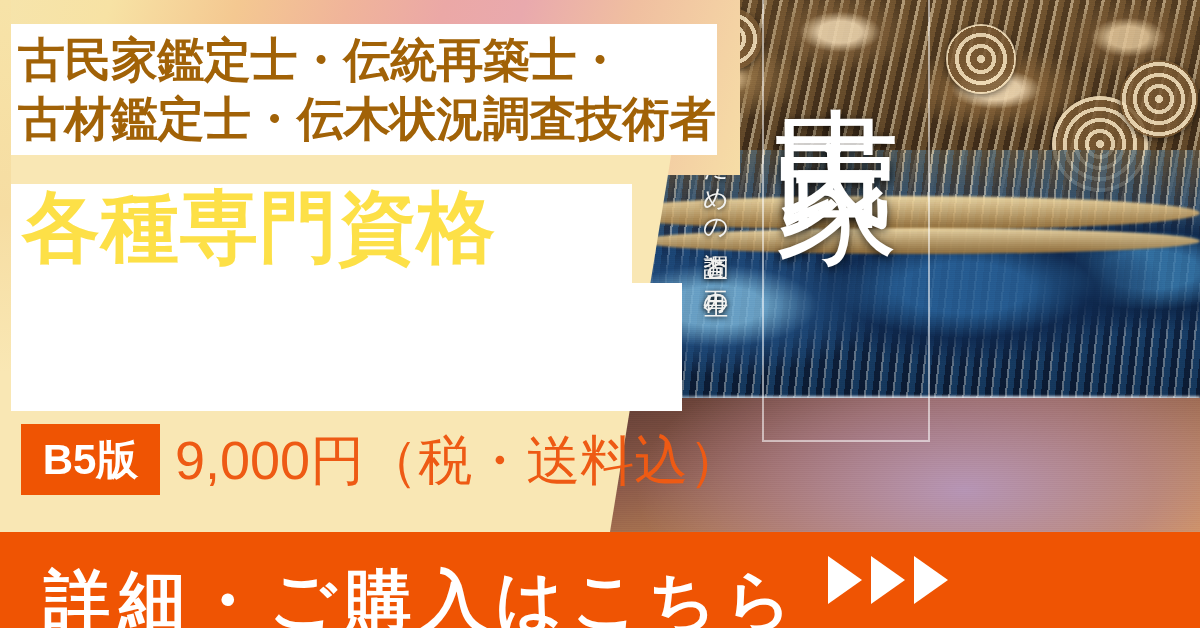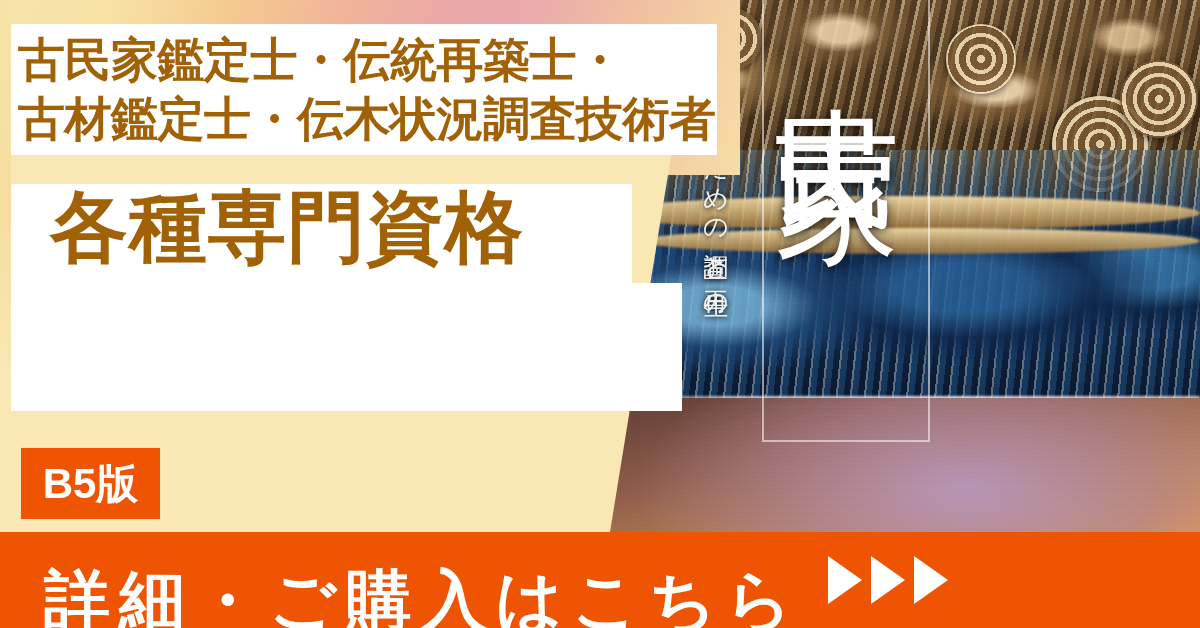--- a/index.html
+++ b/index.html
@@ -211,39 +211,38 @@
     color: #a16207;
     white-space: pre-line;
   }
   .head-1 {
     position: absolute;
     left: 22px; top: 188px;
     font-size: 78px;
     font-weight: 700;
     line-height: 1;
     letter-spacing: 1px;
-    color: #a16207;
-    white-space: nowrap;
-    margin-left: 28px;
+    color: #fde047;
+    white-space: nowrap;
   }
   .head-2 {
     position: absolute;
     left: 172px; top: 289px;
     font-size: 78px;
     font-weight: 700;
     line-height: 1;
     letter-spacing: 1px;
     color: #ec5a12;
     white-space: nowrap;
   }
 
   
   .badge {
     position: absolute;
-    left: 21px; top: 448px;
+    left: 21px; top: 424px;
     width: 139px; height: 71px;
     background: #ef5403;
     display: flex;
     align-items: center;
     justify-content: center;
   }
   .badge span {
     color: #ffffff;
     font-size: 42px;
     font-weight: 700;
@@ -327,20 +326,21 @@
 
   <div class="cert-text">古民家鑑定士・伝統再築士・
 古材鑑定士・伝木状況調査技術者</div>
 
   <div class="head-1">各種専門資格</div>
 
 
   <div class="badge">
     <span>B5版</span>
   </div>
+  <div class="price">9,000円（税・送料込）</div>
 
   <div class="cta">
     <div class="cta-label">詳細・ご購入はこちら</div>
     <div class="cta-arrows">
       <i></i>
       <i></i>
       <i></i>
     </div>
   </div>
 

